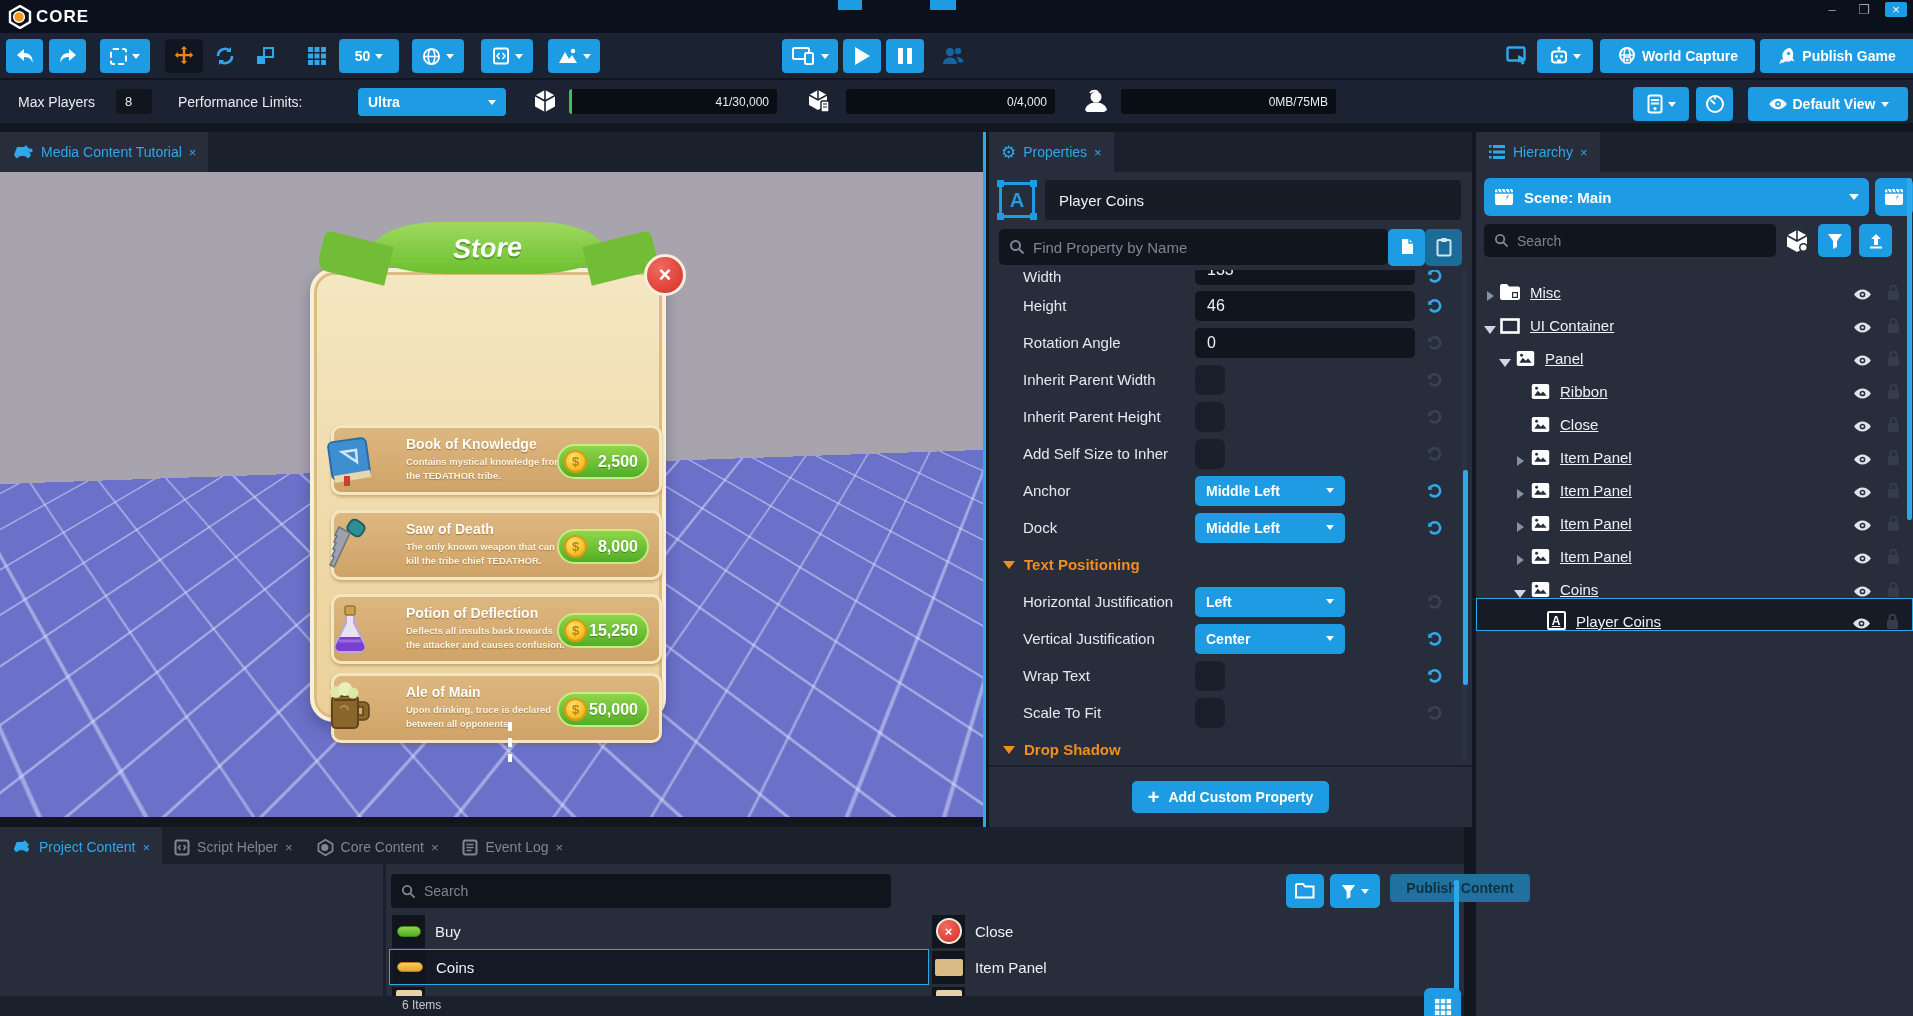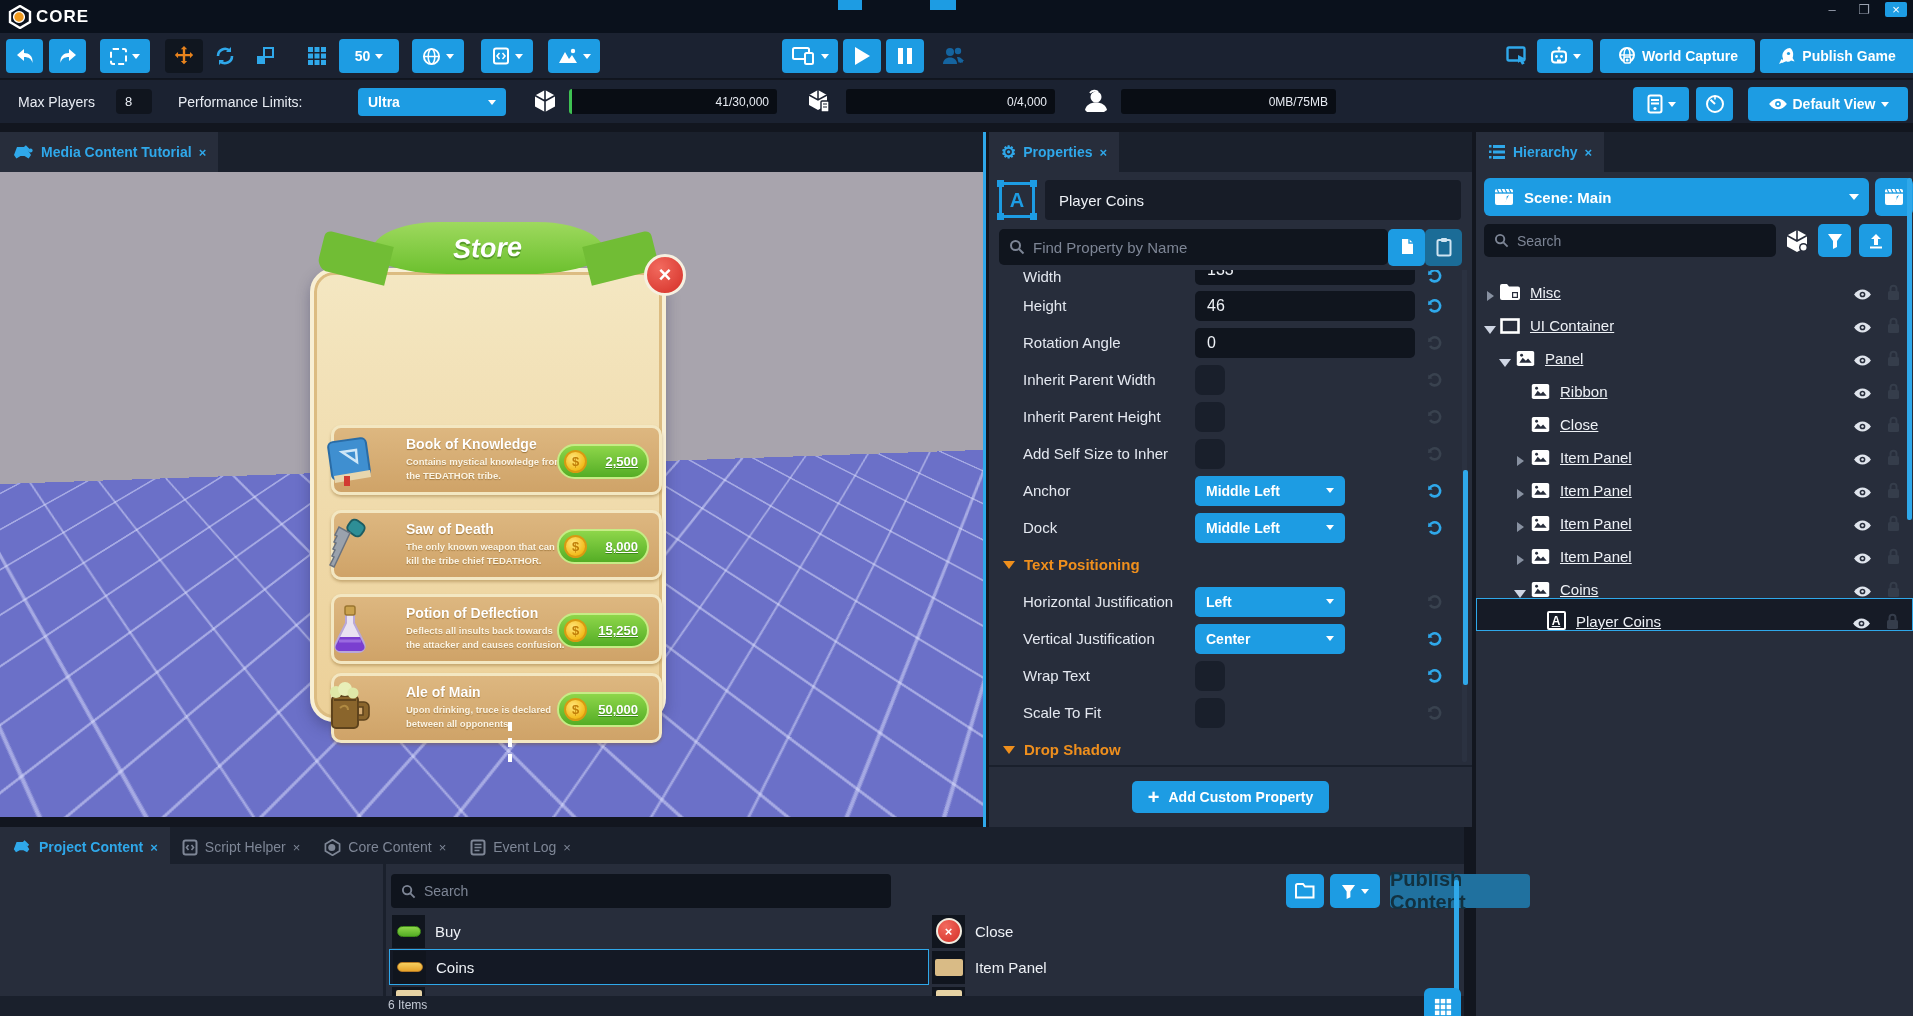--- a/index.html
+++ b/index.html
@@ -32,21 +32,21 @@
   #perfbar { position:absolute; left:0; top:80px; width:100%; height:43px; background:#1b2231; }
   .pf-label { position:absolute; color:#e8ecf3; font-size:14px; top:14px; }
   .pf-input { position:absolute; top:9px; height:25px; background:#10151e; border-radius:4px; color:#e8ecf3; font-size:13px; display:flex; align-items:center; padding:0 9px; }
   .pf-drop { position:absolute; top:8px; height:28px; background:#1d9ce3; border-radius:4px; color:#fff; font-weight:bold; font-size:14px; display:flex; align-items:center; justify-content:space-between; padding:0 10px; }
   .statbar { position:absolute; top:9px; height:25px; background:#090d14; border-radius:3px; color:#e8ecf3; font-size:12px; display:flex; align-items:center; justify-content:flex-end; padding-right:8px; }
   .statbar .fill { position:absolute; left:0; top:0; bottom:0; width:3px; background:#3ec152; border-radius:3px 0 0 3px; }
 
   
   .tabstrip { position:absolute; height:40px; background:#1a202c; display:flex; align-items:stretch; }
   .tab { display:flex; align-items:center; gap:7px; padding:0 12px; font-size:14px; color:#7e8696; }
-  .tab.active { background:#272d3b; color:#2fa8ea; font-weight:bold;text-align:right; }
+  .tab.active { background:#272d3b; color:#2fa8ea; font-weight:normal;text-align:right; }
   .tab .x { font-size:13px; }
   .tab.active .x { color:#2fa8ea; }
 
   .panel-body { position:absolute; background:#272d3b; }
 
   
   #vp-body { left:0; top:172px; width:983px; height:645px; overflow:hidden; background:#a8a4ad; }
   #floor { position:absolute; left:-25%; width:150%; top:295px; height:950px; background-color:#6b70c8;
     background-image:repeating-linear-gradient(45deg, rgba(225,228,255,.5) 0 2px, transparent 2px 46px),
                      repeating-linear-gradient(-45deg, rgba(225,228,255,.5) 0 2px, transparent 2px 46px);
@@ -67,21 +67,21 @@
   #store-close { position:absolute; right:-24px; top:-18px; width:42px; height:42px; border-radius:50%;
     background:radial-gradient(circle at 35% 30%, #f26a5e, #d42f27); border:3px solid #f6f0e0;
     color:#fff; font-size:22px; font-weight:bold; display:flex; align-items:center; justify-content:center; z-index:4; }
   .store-item { position:absolute; left:17px; width:331px; height:70px; background:linear-gradient(#ddb780,#cfa368);
     border:3px solid #f3e7c2; border-radius:10px; box-shadow:0 2px 3px rgba(120,80,20,.35); }
   .si-icon { position:absolute; left:-14px; top:4px; }
   .si-title { position:absolute; left:72px; top:8px; color:#fff; font-weight:bold; font-size:14px; text-shadow:0 1px 1px rgba(120,80,20,.6); }
   .si-desc { position:absolute; left:72px; top:27px; width:160px; color:#fbf4e4; font-weight:bold; font-size:9.5px; line-height:1.5; text-shadow:0 1px 1px rgba(120,80,20,.5); }
   .si-price { position:absolute; right:10px; top:16px; width:92px; height:35px; background:linear-gradient(#8ed64a,#54ad25);
     border:2px solid #c6ec86; border-radius:18px; display:flex; align-items:center; justify-content:flex-end; padding-right:9px; }
-  .si-price .val { color:#fff; font-weight:bold; font-size:13px; text-shadow:0 1px 0 #3f8a1a;text-decoration:underline; }
+  .si-price .val { color:#fff; font-weight:bold; font-size:16px; text-shadow:0 1px 0 #3f8a1a; }
   .coin { position:absolute; border-radius:50%; background:radial-gradient(circle at 38% 32%, #ffe477, #f3bc1d 70%, #d89a12);
     border:2px solid #d89a12; color:#c07e08; font-weight:bold; display:flex; align-items:center; justify-content:center; }
   .si-price .coin { left:5px; top:4px; width:23px; height:23px; font-size:13px; }
 
   #coin-counter { position:absolute; left:96px; top:492px; width:200px; height:40px; }
   #cc-bar { position:absolute; left:32px; top:7px; width:130px; height:26px; background:linear-gradient(#f7bf4e,#ef9f2a); border-radius:13px; }
   #cc-bar:after { content:""; position:absolute; right:8px; top:7px; width:10px; height:12px; background:#b57a24; border-radius:3px; }
   #cc-inner { position:absolute; left:18px; top:2px; width:86px; height:22px; background:#7a5a38; border:1px dashed #e2c184; border-radius:5px; }
   #cc-coin { left:0; top:0; width:40px; height:40px; font-size:20px; color:#fff; text-shadow:0 1px 1px #c07e08; z-index:2; }
   #gizmo { position:absolute; left:46px; top:5px; width:92px; height:30px; border:2px dashed #fff; z-index:3; }
@@ -143,33 +143,33 @@
 
   
   #bottom-strip { left:0; top:827px; width:1464px; }
   #bottom-body { left:0; top:864px; width:1464px; height:152px; }
   #b-sidebar { position:absolute; left:0; top:0; width:386px; height:152px; border-right:3px solid #1a202c; }
   .side-item { height:37px; display:flex; align-items:center; padding-left:22px; color:#eef1f6; font-size:15px; }
   #b-content { position:absolute; left:389px; top:0; right:0; height:152px; }
   #b-search { position:absolute; left:2px; top:10px; width:500px; height:34px; background:#0f141d; border-radius:4px; color:#7d8595; font-size:14px; display:flex; align-items:center; gap:8px; padding:0 10px; }
   #b-actions { position:absolute; right:84px; top:10px; display:flex; gap:6px; }
   .filter-btn { width:50px; height:34px; background:#1d9ce3; border-radius:5px; display:flex; align-items:center; justify-content:center; gap:5px; }
-  #publish-content { position:absolute; right:-66px; top:10px; width:140px; height:34px; background:#20719f; border-radius:4px; color:#123140; font-weight:bold; font-size:20px; display:flex; align-items:center; justify-content:center; }
+  #publish-content { position:absolute; right:-66px; top:10px; width:140px; height:28px; background:#20719f; border-radius:4px; color:#123140; font-weight:bold; font-size:14px; display:flex; align-items:center; justify-content:center; }
   #b-grid { position:absolute; left:0px; top:49px; right:-75px; display:grid; grid-template-columns:540px 1fr; }
   .citem { height:36px; display:flex; align-items:center; gap:10px; padding:1px 3px; }
   .citem.selected { border:1px solid #2fa8ea; background:#141925; }
   .cthumb { width:33px; height:33px; background:#10151e; flex:none; display:flex; align-items:center; justify-content:center; }
   .cname { color:#eef1f6; font-size:15px; }
   .th-pill { width:24px; height:11px; border-radius:6px; background:linear-gradient(#8ed64a,#54ad25); border:1px solid #3f8a1a; }
   .th-redx { width:26px; height:26px; border-radius:50%; background:radial-gradient(circle at 35% 30%, #f26a5e, #d42f27); border:2px solid #f0ece0; color:#fff; font-size:13px; font-weight:bold; display:flex; align-items:center; justify-content:center; }
   .th-gold { width:26px; height:10px; border-radius:5px; background:linear-gradient(#f7cf5e,#e7a42c); border:1px solid #b57a24; }
   .th-tan { width:28px; height:17px; background:#d9bb86; border-radius:2px; }
   .th-tansq { width:26px; height:26px; background:#e6d2a4; border-radius:2px; }
   #b-status { position:absolute; left:0; top:996px; width:1464px; height:20px; background:#1a202c; z-index:4; }
-  #b-status span { position:absolute; left:388px; top:2px; color:#c3c9d4; font-size:12px; }
+  #b-status span { position:absolute; left:402px; top:2px; color:#c3c9d4; font-size:12px; }
   #grid-view-btn { position:absolute; left:1424px; top:988px; width:37px; height:37px; background:#1d9ce3; border-radius:6px; z-index:5; display:flex; align-items:center; justify-content:center; }
 </style>
 </head>
 <body>
 
 <div id="app">
 
   <div id="menubar">
     <div class="logo">
       <svg class="logo-hex" viewBox="0 0 24 24">

